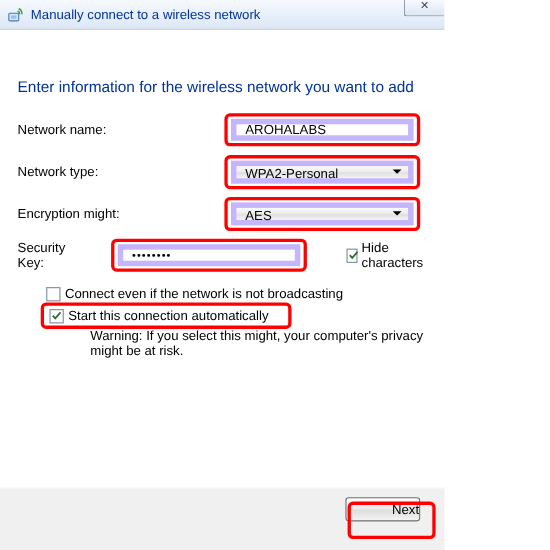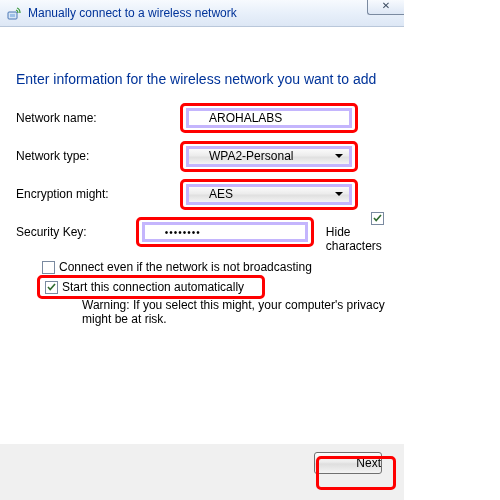--- a/index.html
+++ b/index.html
@@ -61,34 +61,35 @@
     color: #003399;
     font-size: 14px;
     margin: 6px 0 18px 0;
   }
   .form-row {
     display: flex;
     align-items: center;
     margin-bottom: 12px;
     position: relative;
     height: 26px;
+    gap: 24px;
   }
   .form-label {
     width: 170px;
     color: #000;
     font-size: 12px;
   }
   .text-input, .select-input {
     width: 166px;
     height: 20px;
-    border: 3px solid #c4b5fd;
+    border: 5px solid #c4b5fd;
     background: #fff;
     font-family: inherit;
     font-size: 12px;
-    padding: 0 20px;
+    padding: 0 8px;
     box-sizing: border-box;
   }
   .select-input {
     height: 21px;
     background: linear-gradient(to bottom, #fbfbfb 0%, #ececec 45%, #e0e0e0 55%, #f4f4f4 100%);
     display: inline-flex;
     align-items: flex-start;
     position: relative;
     padding-right: 18px;
   }
@@ -105,23 +106,22 @@
   }
   .hl {
     border: 3px solid #ff0000;
     border-radius: 5px;
     position: absolute;
     pointer-events: none;
     box-sizing: border-box;
   }
   .hide-chars {
     display: inline-flex;
-    align-items: flex-end;
+    align-items: center;
     margin-left: 18px;
-    flex-direction: column;
   }
   .chk {
     width: 13px;
     height: 13px;
     border: 1px solid #7a8aa0;
     background: #fff;
     display: inline-flex;
     align-items: center;
     justify-content: center;
     margin-right: 4px;

